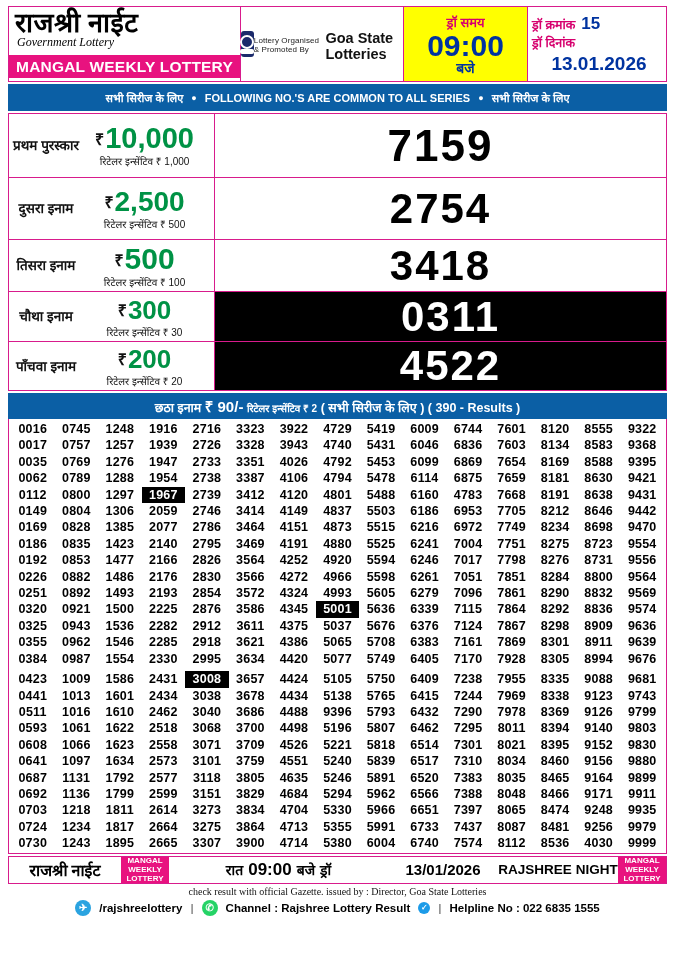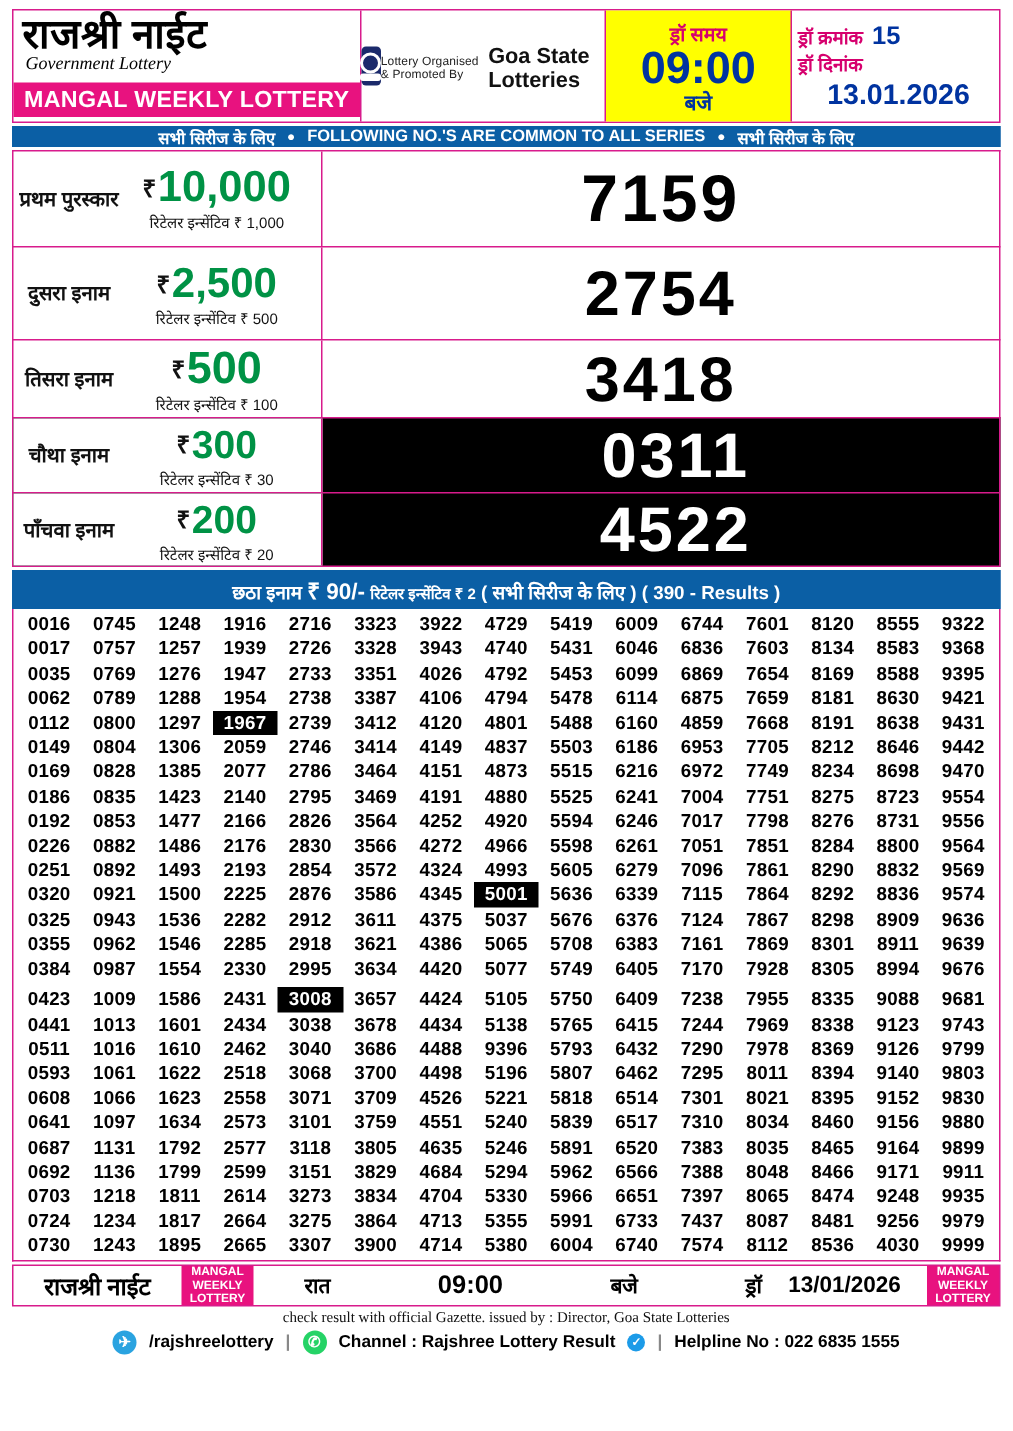--- a/index.html
+++ b/index.html
@@ -155,21 +155,21 @@
   
   .common-bar {
     background: #0b5fa5;
     color: #fff;
     font-size: 11px;
     font-weight: bold;
     display: flex;
     align-items: center;
     justify-content: center;
     gap: 8px;
-    height: 14px;
+    height: 27px;
     margin-top: 2px;
     border: 1px solid #0b5fa5;
   }
   .common-bar .dot { font-size: 9px; }
 
   
   .prizes { margin-top: 2px; }
   .prize-row {
     display: flex;
     border: 1px solid #d81b8c;
@@ -299,25 +299,24 @@
     display: flex;
     flex-direction: column;
     align-items: center;
     justify-content: center;
     text-align: center;
   }
   .f-time {
     flex: 1;
     display: flex;
     align-items: center;
-    justify-content: space-between;
+    justify-content: center;
     gap: 5px;
     font-weight: bold;
     font-size: 14px;
-    padding-left: 34px;
   }
   .f-time .big { font-size: 17px; }
   .f-date {
     width: 110px;
     display: flex;
     align-items: center;
     justify-content: center;
     font-weight: bold;
     font-size: 15px;
   }
@@ -552,21 +551,21 @@
             <td>0112</td>
             <td>0800</td>
             <td>1297</td>
             <td class="hl">1967</td>
             <td>2739</td>
             <td>3412</td>
             <td>4120</td>
             <td>4801</td>
             <td>5488</td>
             <td>6160</td>
-            <td>4859</td>
+            <td>4783</td>
             <td>7668</td>
             <td>8191</td>
             <td>8638</td>
             <td>9431</td>
           </tr>
           <tr>
             <td>0149</td>
             <td>0804</td>
             <td>1306</td>
             <td>2059</td>
@@ -936,20 +935,21 @@
       <span>WEEKLY</span>
       <span>LOTTERY</span>
     </div>
     <div class="f-time">
       <span>रात</span>
       <span class="big">09:00</span>
       <span>बजे</span>
       <span>ड्रॉ</span>
     </div>
     <div class="f-date">13/01/2026</div>
+    <div class="f-brand-en">RAJSHREE NIGHT</div>
     <div class="f-tag">
       <span>MANGAL</span>
       <span>WEEKLY</span>
       <span>LOTTERY</span>
     </div>
   </div>
 
   <div class="gazette">check result with official Gazette. issued by : Director, Goa State Lotteries</div>
 
   <div class="social">

